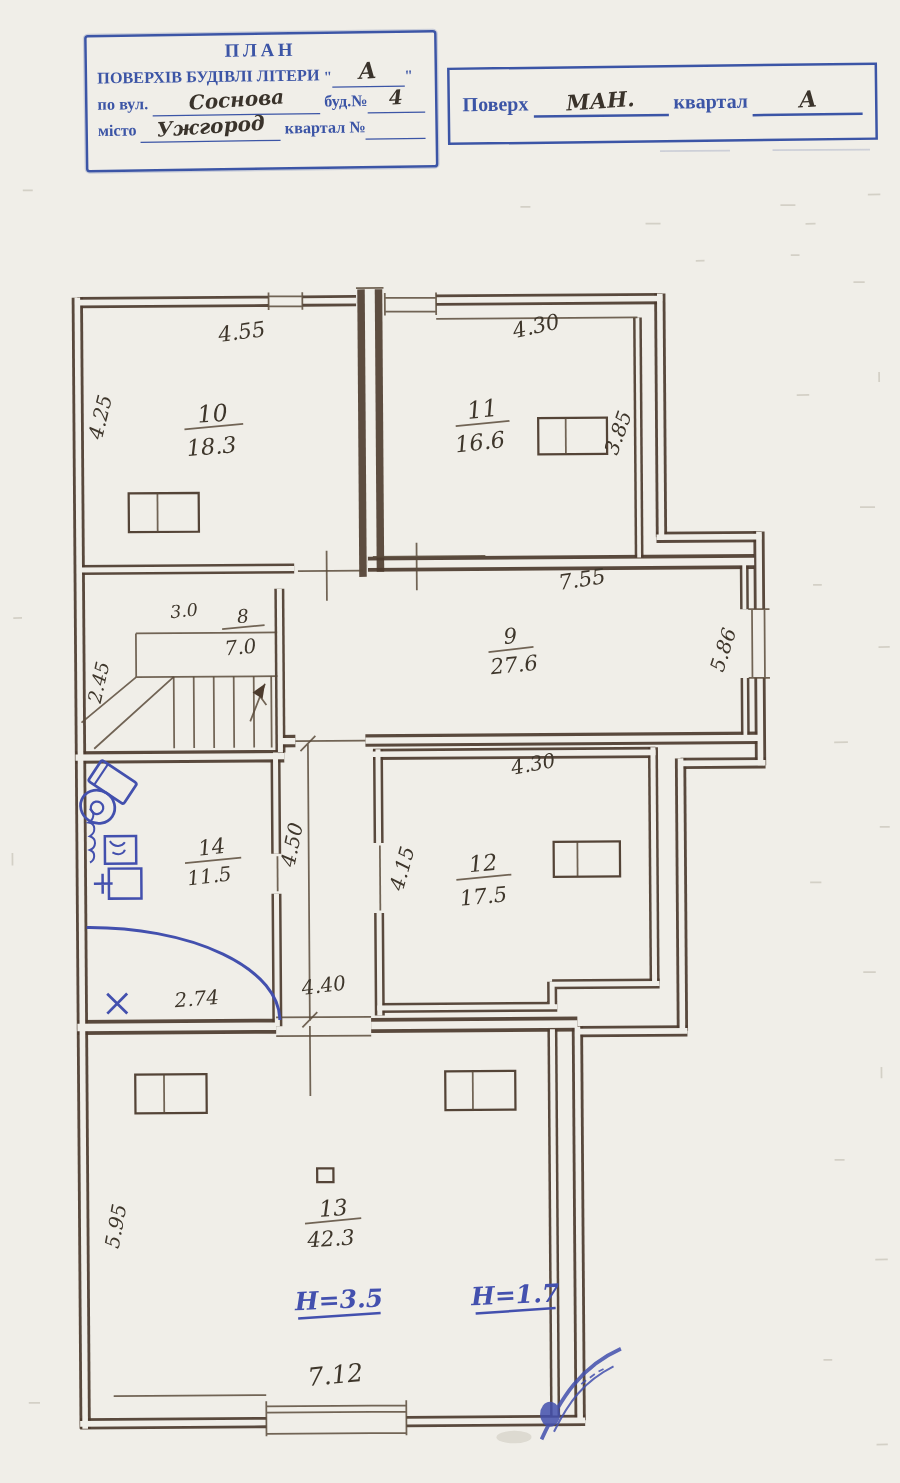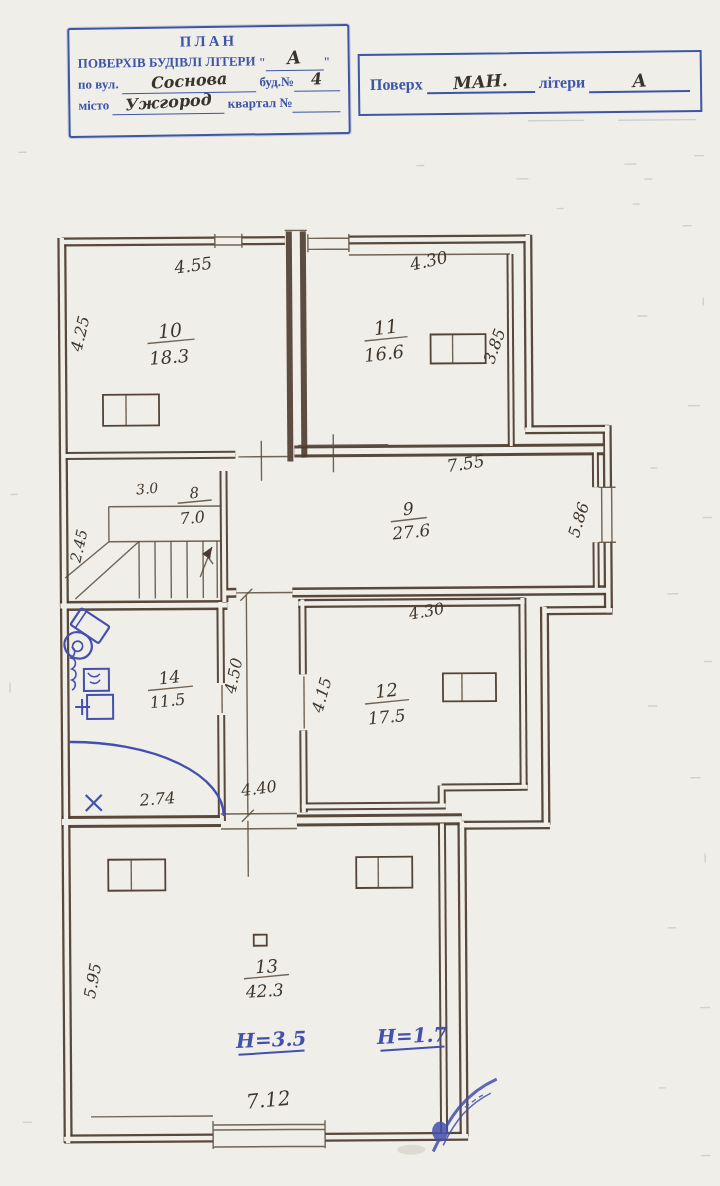--- a/index.html
+++ b/index.html
@@ -247,17 +247,17 @@
     <span>місто</span>&nbsp;
     <span class="uline" style="width:112px"><span class="hw">Ужгород</span></span>&nbsp;
     <span>квартал №</span>
     <span class="uline fill"></span>
   </div>
 </div>
 
 <div class="floorbox">
   <span>Поверх</span>&nbsp;
   <span class="uline" style="width:108px"><span class="hw" style="font-size:17px">МАН.</span></span>&nbsp;
-  <span>літери</span>&nbsp;
+  <span>квартал</span>&nbsp;
   <span class="uline fill"><span class="hw" style="font-size:18px">А</span></span>
 </div>
 
 </div>
 
 </body></html>

